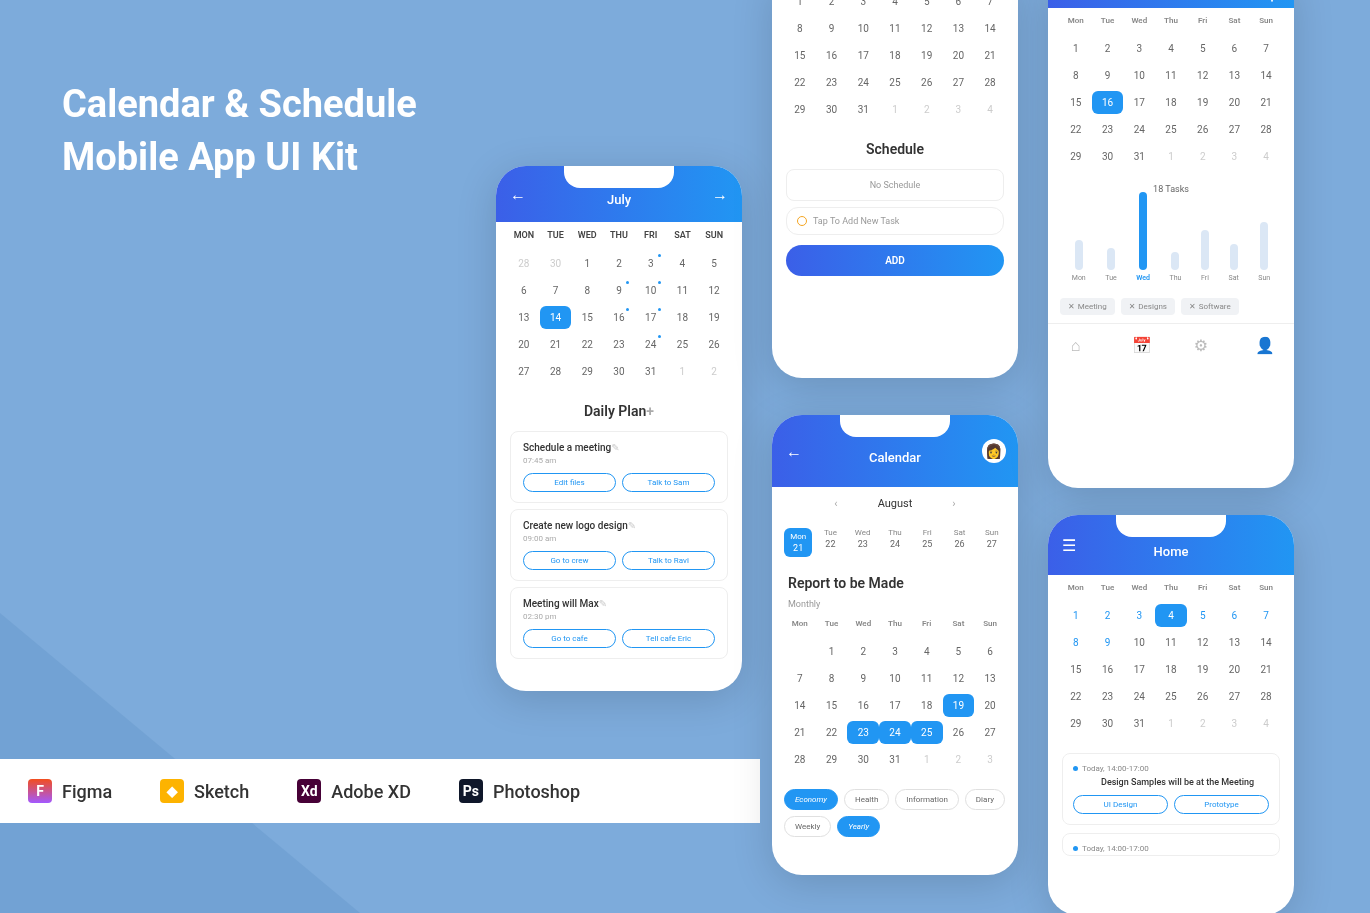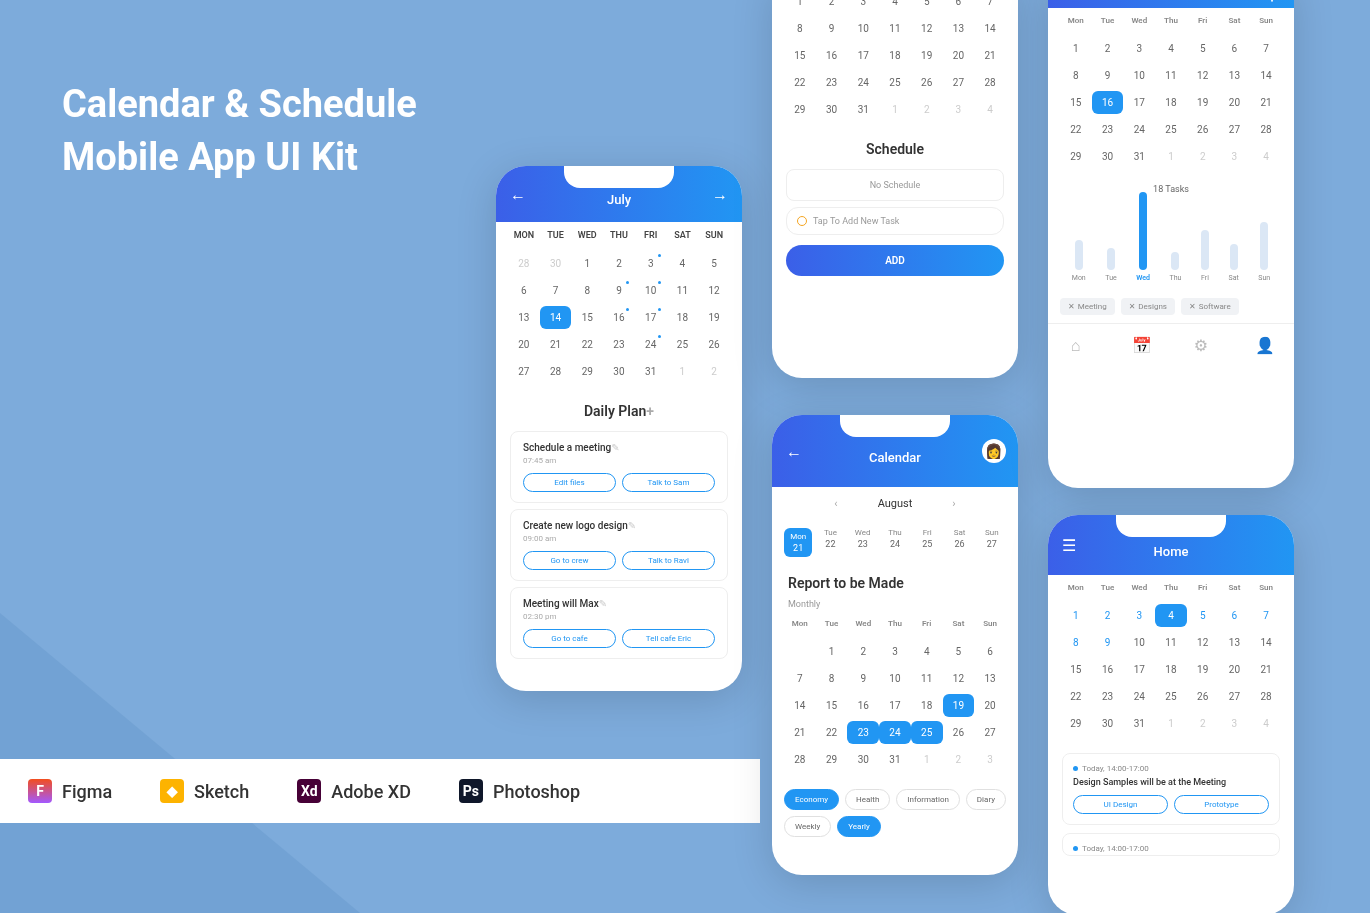--- a/index.html
+++ b/index.html
@@ -24,42 +24,42 @@
 .card { background:#fff; border:1px solid #eee; border-radius:8px; margin:6px 14px; padding:10px 12px; }
 .card-title { font-size:10px; font-weight:500; color:#333; display:flex; justify-content:flex-start; }
 .card-time { font-size:8px; color:#aaa; margin-top:3px; }
 .pill-row { display:flex; gap:6px; margin-top:8px; }
 .pill { flex:1; border:1px solid #2196f3; color:#2196f3; border-radius:12px; padding:4px 0; font-size:8px; text-align:center; }
 .btn-add { margin:10px 14px; background:linear-gradient(90deg,#3b5fe8,#2196f3); color:#fff; text-align:center; padding:10px; border-radius:18px; font-size:10px; font-weight:600; }
 .note { margin:5px 14px; border:1px solid #eee; border-radius:12px; padding:8px 10px; font-size:9px; color:#999; display:flex; align-items:center; gap:6px; }
 .note .circ { width:10px; height:10px; border:1px solid #f5a623; border-radius:50%; }
 .chips { display:flex; gap:6px; padding:8px 12px; flex-wrap:wrap; }
 .chip { border:1px solid #e0e0e0; border-radius:12px; padding:5px 10px; font-size:8px; color:#666; }
-.chip.active { background:#2196f3; color:#fff; border-color:#2196f3; }
+.chip.active { background:#2196f3; color:#fff; border-color:#2196f3;font-style:italic; }
 .bars { display:flex; justify-content:space-around; align-items:flex-end; height:90px; padding:8px 14px; }
 .bar-wrap { display:flex; flex-direction:column; align-items:center; gap:4px; }
 .bar { width:8px; background:#dbe7f5; border-radius:4px; }
 .bar.active { background:#2196f3; }
 .bar-label { font-size:7px; color:#888; }
 .bar-label.active { color:#2196f3; font-weight:600; }
 .tags { display:flex; gap:6px; padding:8px 12px; }
 .tag { background:#f0f2f5; border-radius:4px; padding:4px 8px; font-size:8px; color:#888; display:flex; align-items:center; gap:3px; }
 .navbar { display:flex; justify-content:space-around; padding:12px 0; border-top:1px solid #eee; }
 .nav-icon { width:16px; height:16px; color:#bbb; }
 .nav-icon.active { color:#2196f3; }
 .week-strip { display:grid; grid-template-columns:repeat(7,1fr); gap:4px; padding:8px 12px; text-align:center; }
 .week-strip .wd { font-size:8px; color:#888; }
 .week-strip .wn { font-size:9px; color:#666; margin-top:2px; }
 .week-strip .wcol.sel { background:#2196f3; color:#fff; border-radius:6px; padding:4px 0; }
 .week-strip .wcol.sel .wd, .week-strip .wcol.sel .wn { color:#fff; }
 .avatar { position:absolute; right:12px; top:50%; transform:translateY(-50%); width:24px; height:24px; border-radius:50%; background:#fff; display:flex; align-items:center; justify-content:center; font-size:14px; }
 .detail-card { margin:8px 14px; border:1px solid #eee; border-radius:8px; padding:10px; }
 .detail-time { font-size:8px; color:#888; display:flex; align-items:center; gap:4px; }
 .detail-time::before { content:""; width:5px; height:5px; background:#2196f3; border-radius:50%; }
-.detail-title { font-size:9px; font-weight:500; color:#333; margin-top:4px; }
+.detail-title { font-size:9px; font-weight:500; color:#333; margin-top:4px;margin-left:28px; }
 .sm-text { font-size:9px; color:#999; padding:2px 16px; }
 </style>
 </head>
 <body>
 
 <div class="bg-shape"></div>
 <div class="hero-title">
   <div>Calendar &amp; Schedule</div>
   <div>Mobile App UI Kit</div>
 </div>

